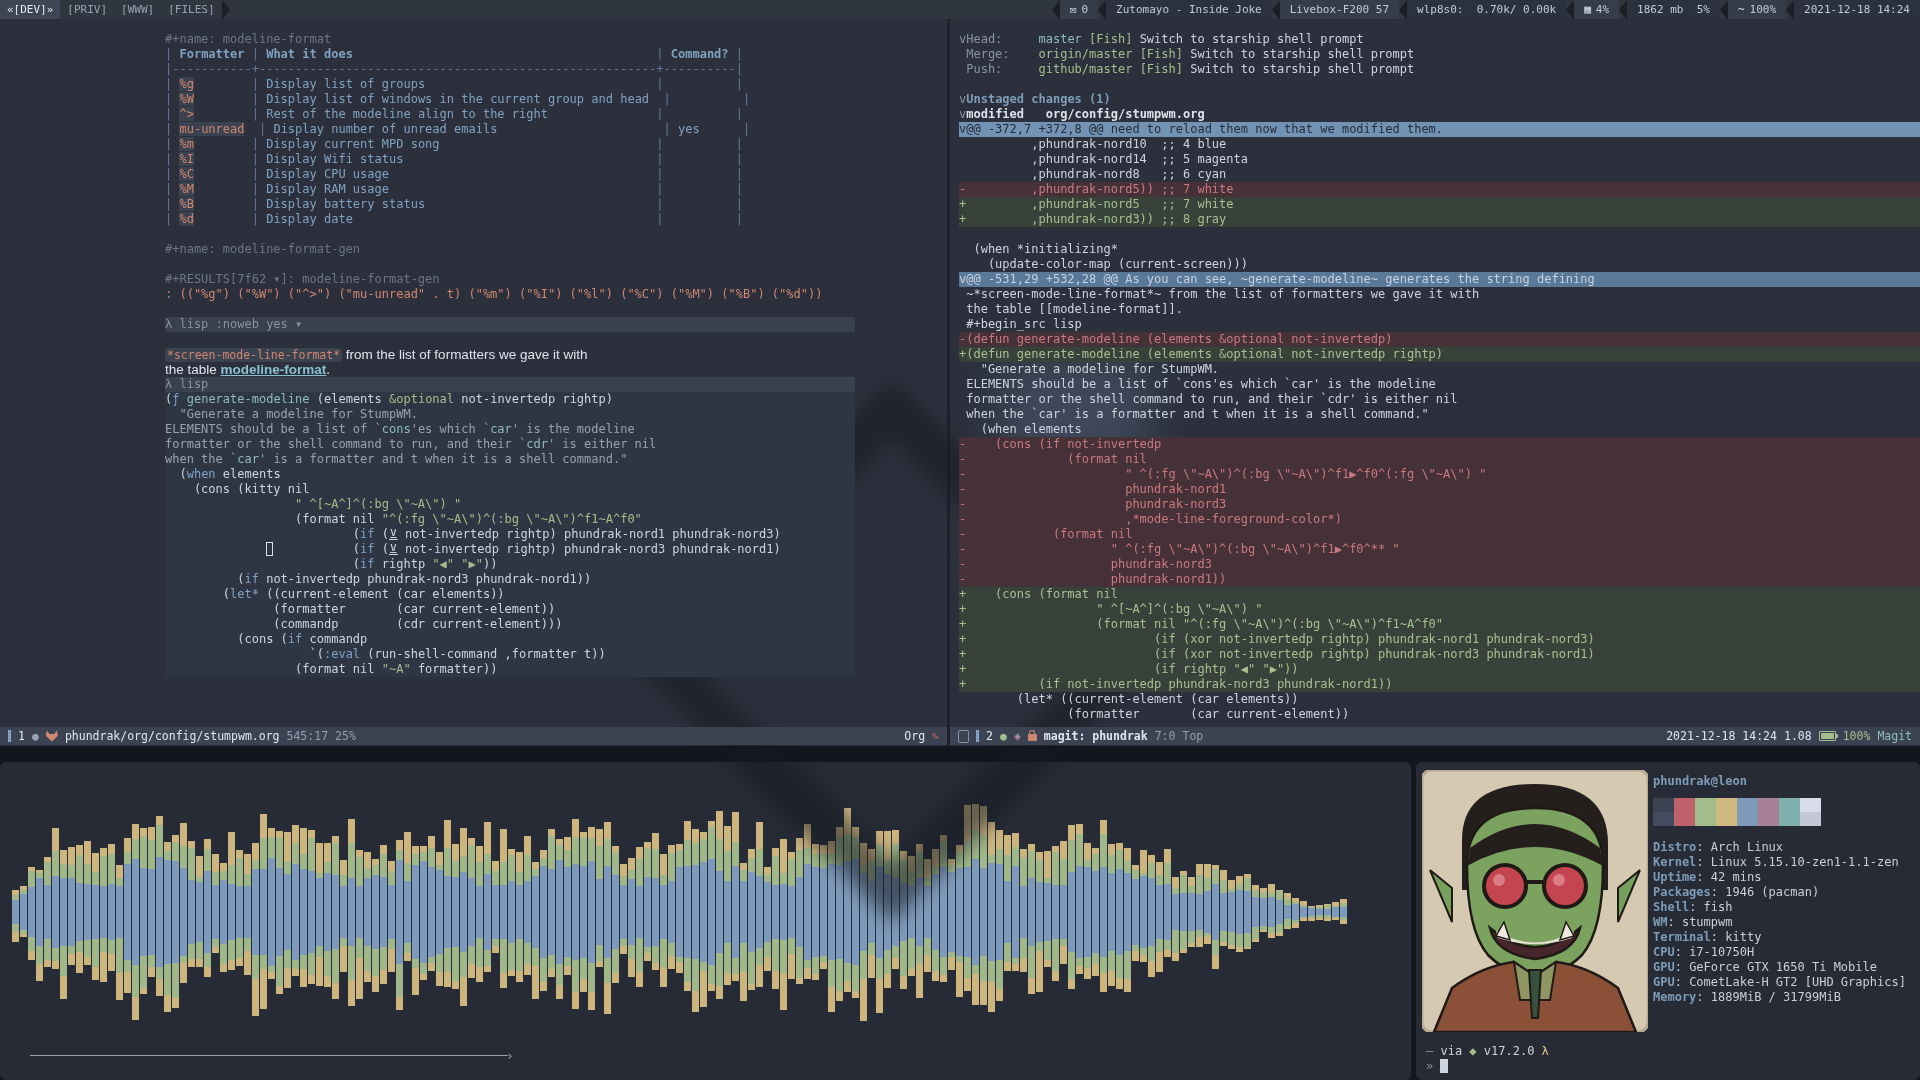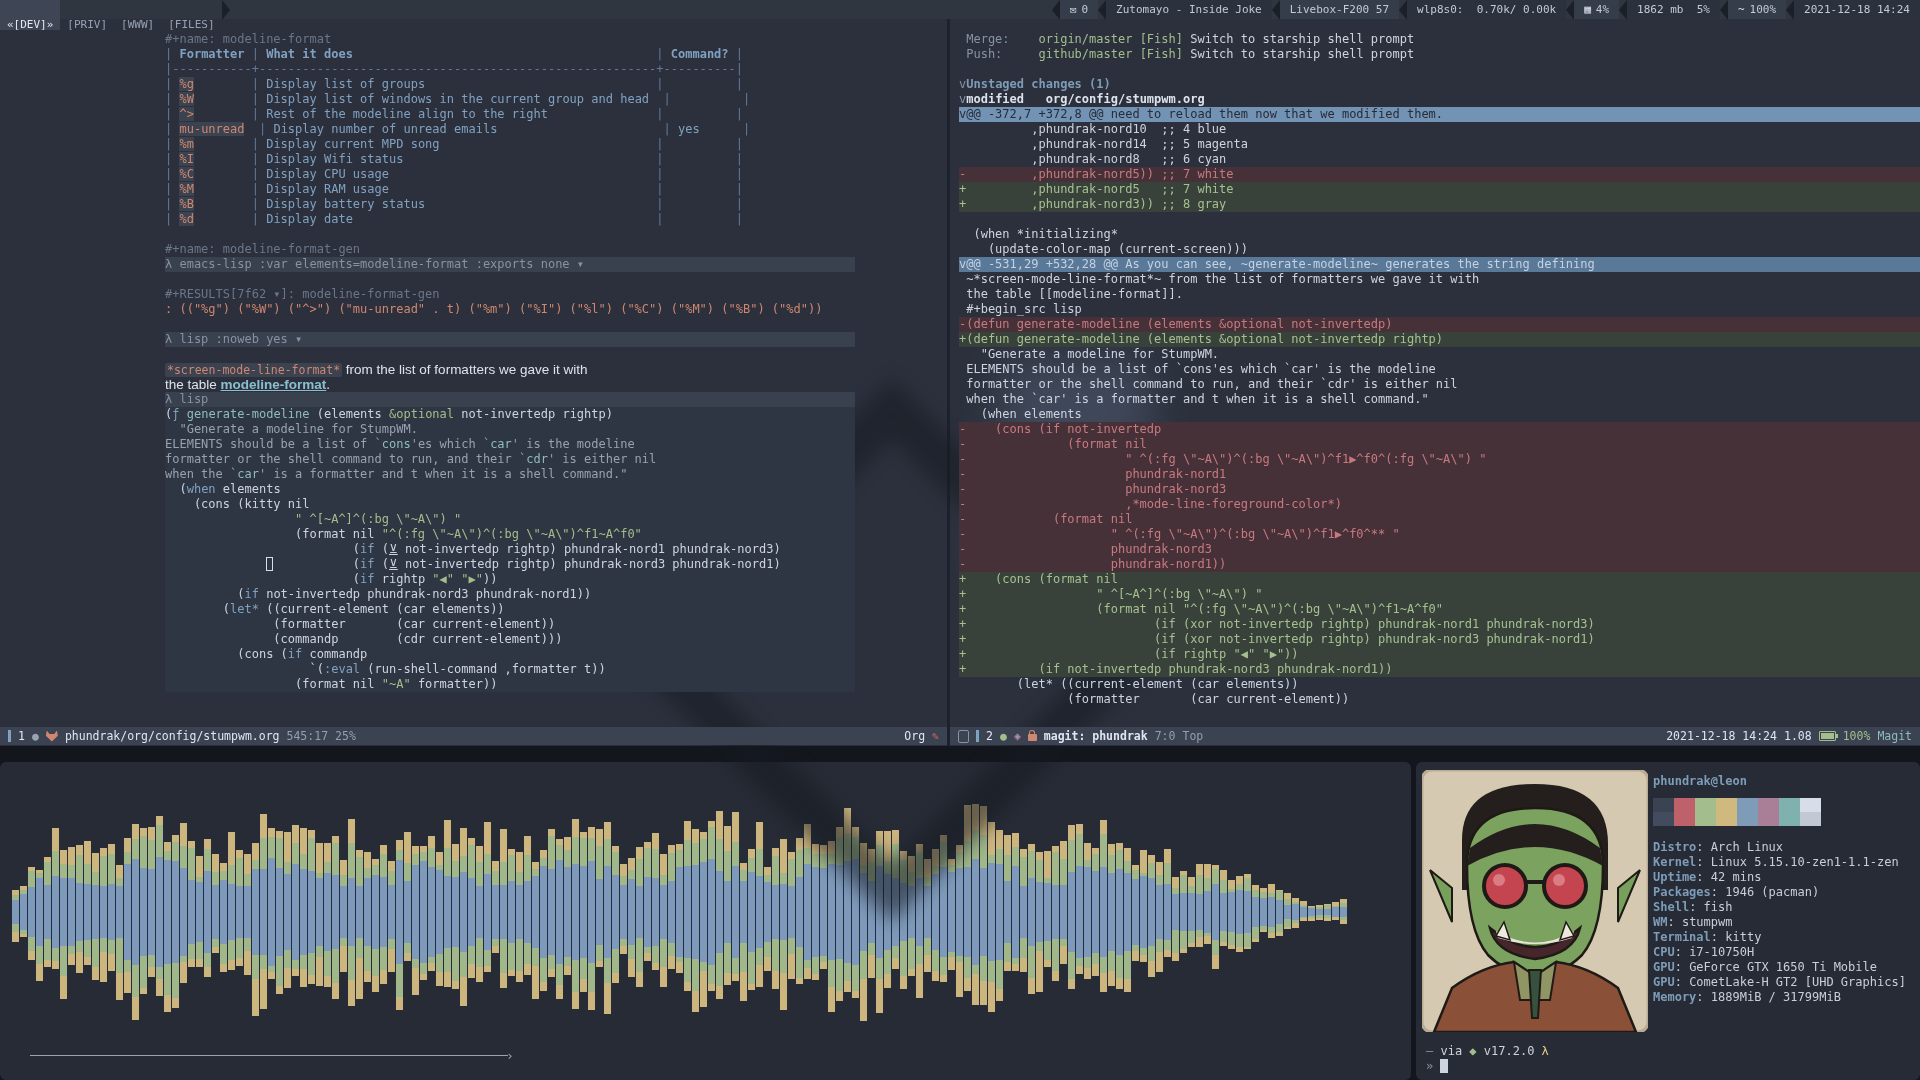--- a/index.html
+++ b/index.html
@@ -2,21 +2,21 @@
 <html><head>
 <meta charset="utf-8">
 <style>
   html,body{margin:0;padding:0;background:#0e1116;}
   .screen{position:relative;width:1920px;height:1080px;background:#13161c;overflow:hidden;
           font-family:"DejaVu Sans Mono",monospace;color:#cdd4e0;font-size:12px;}
   
   .topbar{position:absolute;left:0;top:0;width:1920px;height:19px;background:#30363f;
           display:flex;justify-content:space-between;font-size:11px;line-height:19px;z-index:5;}
   .tb-left,.tb-right{display:flex;align-items:stretch;}
-  .tb-group{padding:15px 7px;color:#98a1b3;white-space:pre;}
+  .tb-group{padding:0 7px;color:#98a1b3;white-space:pre;}
   .tb-group.active{background:#3e4554;color:#e5e9f0;}
   .tb-sepr{width:0;height:0;border-top:10px solid transparent;border-bottom:10px solid transparent;
            border-left:8px solid #1b1f28;margin-right:4px;}
   .tb-windows{color:#b4bcc9;white-space:pre;padding-left:6px;}
   .chev{width:0;height:0;border-top:10px solid transparent;border-bottom:10px solid transparent;
         border-right:8px solid #1b1f28;}
   .tb-seg{display:flex;align-items:center;gap:5px;padding:0 10px;color:#c3cad6;white-space:pre;background:#2b313d;}
   .tb-seg.alt{background:#363d4a;}
   .tb-icon{color:#d8dee9;}
   
@@ -144,21 +144,20 @@
           <div class="tl "><span class="tp">| </span><span class="tok">^&gt;</span><span>       </span><span class="tp"> | </span><span class="td">Rest of the modeline align to the right</span><span>              </span><span class="tp"> | </span><span class="td">        </span><span class="tp"> |</span></div>
           <div class="tl "><span class="tp">| </span><span class="tok">mu-unread</span><span> </span><span class="tp"> | </span><span class="td">Display number of unread emails</span><span>                      </span><span class="tp"> | </span><span class="td">yes     </span><span class="tp"> |</span></div>
           <div class="tl "><span class="tp">| </span><span class="tok">%m</span><span>       </span><span class="tp"> | </span><span class="td">Display current MPD song</span><span>                             </span><span class="tp"> | </span><span class="td">        </span><span class="tp"> |</span></div>
           <div class="tl "><span class="tp">| </span><span class="tok">%I</span><span>       </span><span class="tp"> | </span><span class="td">Display Wifi status</span><span>                                  </span><span class="tp"> | </span><span class="td">        </span><span class="tp"> |</span></div>
           <div class="tl "><span class="tp">| </span><span class="tok">%C</span><span>       </span><span class="tp"> | </span><span class="td">Display CPU usage</span><span>                                    </span><span class="tp"> | </span><span class="td">        </span><span class="tp"> |</span></div>
           <div class="tl "><span class="tp">| </span><span class="tok">%M</span><span>       </span><span class="tp"> | </span><span class="td">Display RAM usage</span><span>                                    </span><span class="tp"> | </span><span class="td">        </span><span class="tp"> |</span></div>
           <div class="tl "><span class="tp">| </span><span class="tok">%B</span><span>       </span><span class="tp"> | </span><span class="td">Display battery status</span><span>                               </span><span class="tp"> | </span><span class="td">        </span><span class="tp"> |</span></div>
           <div class="tl "><span class="tp">| </span><span class="tok">%d</span><span>       </span><span class="tp"> | </span><span class="td">Display date</span><span>                                         </span><span class="tp"> | </span><span class="td">        </span><span class="tp"> |</span></div>
           <div class="tl "><span> </span></div>
           <div class="tl meta"><span>#+name: modeline-format-gen</span></div>
-          <div class="tl srchead"><span>λ emacs-lisp :var elements=modeline-format :exports none ▾</span></div>
           <div class="tl "><span> </span></div>
           <div class="tl meta"><span>#+RESULTS[7f62 ▾]: modeline-format-gen</span></div>
           <div class="tl orange"><span>: (("%g") ("%W") ("^&gt;") ("mu-unread" . t) ("%m") ("%I") ("%l") ("%C") ("%M") ("%B") ("%d"))</span></div>
           <div class="tl "><span> </span></div>
           <div class="tl srchead"><span>λ lisp :noweb yes ▾</span></div>
           <div class="tl "><span> </span></div>
           <div class="tl para"><span class="icode">*screen-mode-line-format*</span><span> from the list of formatters we gave it with</span></div>
           <div class="tl para"><span>the table </span><span class="olink">modeline-format</span><span>.</span></div>
           <div class="tl srchead"><span>λ lisp</span></div>
           <div class="tl srcbody"><span>(</span><span class="blue">ƒ</span><span> </span><span class="cyan">generate-modeline</span><span> (elements </span><span class="green">&amp;optional</span><span> not-invertedp rightp)</span></div>
@@ -193,20 +192,21 @@
           <span class="mwhite">Org</span>
           <span class="pencil">✎</span>
         </span>
       </div>
     </div>
 
     <div class="vdivider"></div>
 
     <div class="pane pane-right">
       <div class="bufcol magit-col" id="magit-lines">
+          <div class="tl "><span class="dim">vHead:     </span><span class="cyan">master </span><span class="green">[Fish] </span><span>Switch to starship shell prompt</span></div>
           <div class="tl "><span class="dim"> Merge:    </span><span class="green">origin/master </span><span class="green">[Fish] </span><span>Switch to starship shell prompt</span></div>
           <div class="tl "><span class="dim"> Push:     </span><span class="green">github/master </span><span class="green">[Fish] </span><span>Switch to starship shell prompt</span></div>
           <div class="tl "><span> </span></div>
           <div class="tl "><span class="dim">v</span><span class="secthead">Unstaged changes (1)</span></div>
           <div class="tl "><span class="dim">v</span><span class="bold">modified   org/config/stumpwm.org</span></div>
           <div class="tl hunk1"><span>v@@ -372,7 +372,8 @@ need to reload them now that we modified them.</span></div>
           <div class="tl "><span>          ,phundrak-nord10  ;; 4 blue</span></div>
           <div class="tl "><span>          ,phundrak-nord14  ;; 5 magenta</span></div>
           <div class="tl "><span>          ,phundrak-nord8   ;; 6 cyan</span></div>
           <div class="tl del"><span>-         ,phundrak-nord5)) ;; 7 white</span></div>

